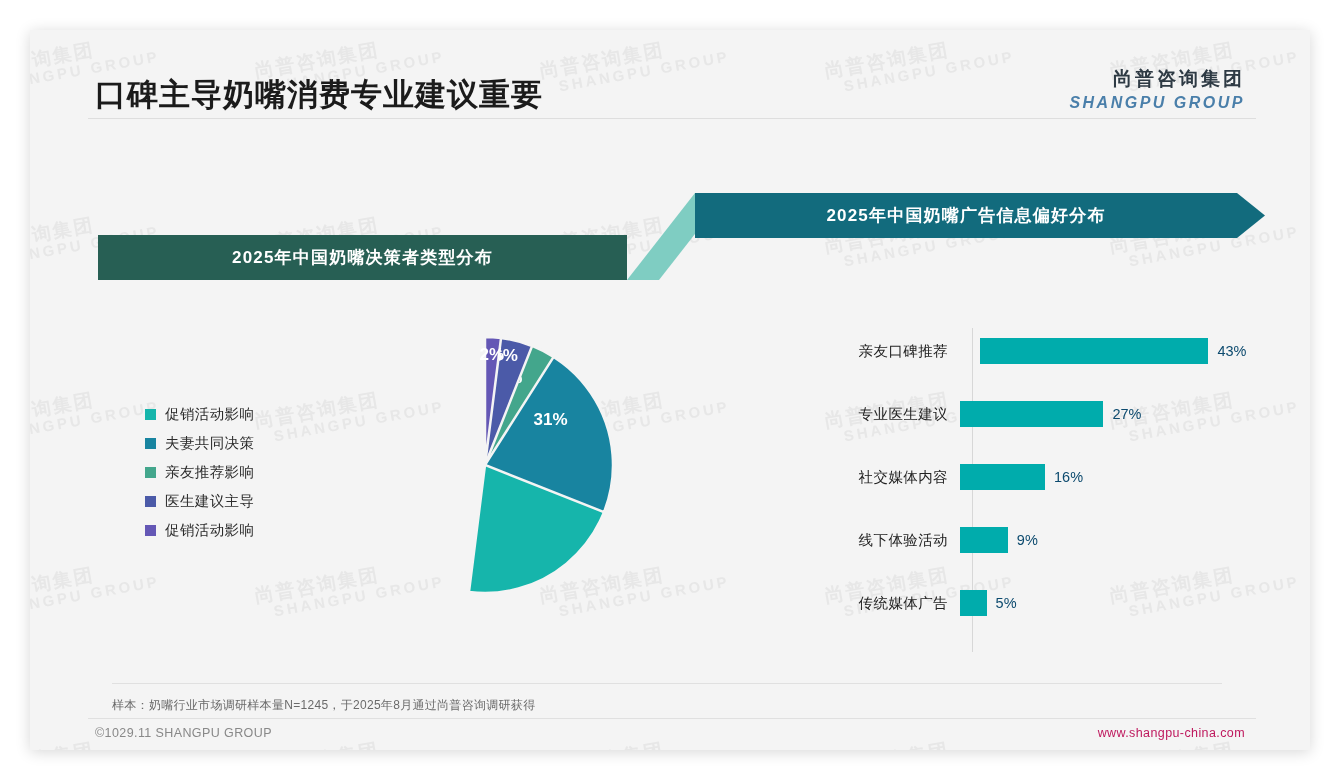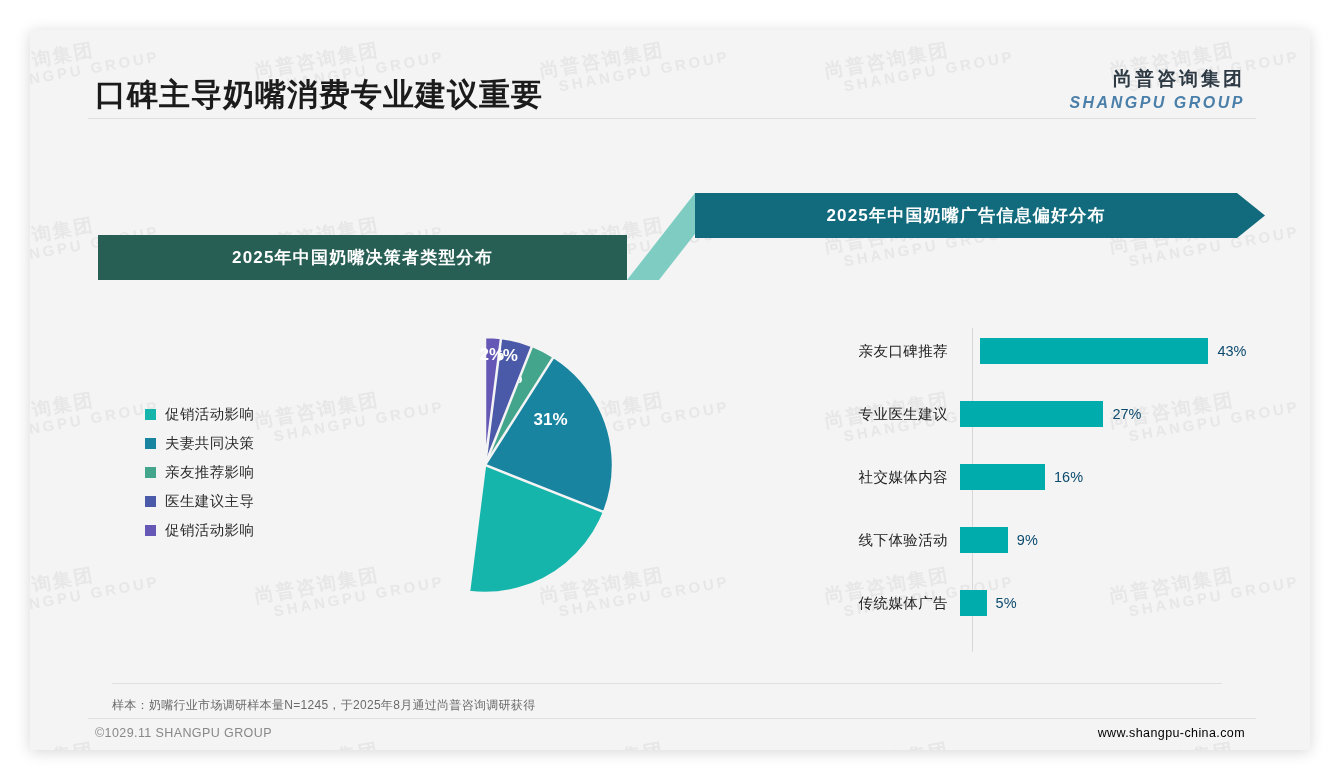--- a/index.html
+++ b/index.html
@@ -167,21 +167,21 @@
   }
   .footer {
     position: absolute; left: 0; top: 692px; width: 100%; height: 28px; z-index: 5;
   }
   .footer-copy {
     position: absolute; left: 65px; top: 4px;
     font-size: 12.5px; color: #888; letter-spacing: 0.4px;
   }
   .footer-url {
     position: absolute; right: 65px; top: 4px;
-    font-size: 12.5px; color: #000000; letter-spacing: 0.4px;
+    font-size: 12.5px; color: #be185d; letter-spacing: 0.4px;
   }
 </style>
 </head>
 <body>
 
 <div class="slide">
 
   <div class="watermarks" id="wm-layer">
       <div class="wm" style="left: -60px; top: 15px;">
         <span class="wm-cn">尚普咨询集团</span>

